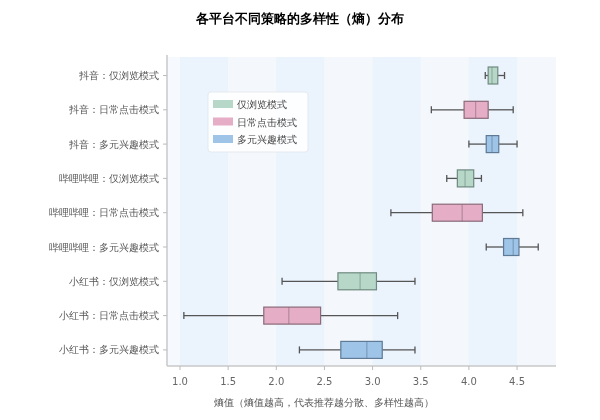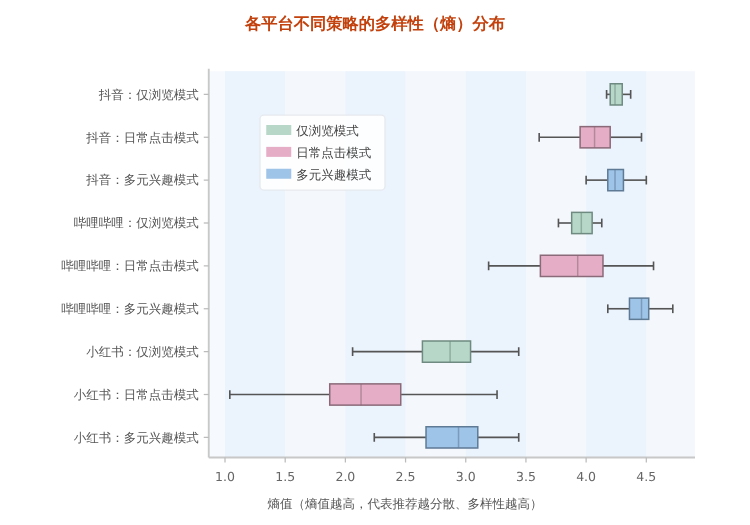--- a/index.html
+++ b/index.html
@@ -1,19 +1,19 @@
 <!DOCTYPE html>
 <html><head>
 <meta charset="utf-8">
 <style>
   html, body { margin: 0; padding: 0; background: #ffffff; }
   body { width: 600px; height: 420px; position: relative; overflow: hidden;
          font-family: "DejaVu Sans", "Liberation Sans", sans-serif; color: #555; }
   .title { position: absolute; left: 0; width: 600px; top: 10px; text-align: center;
-           font-size: 13px; font-weight: bold; color: #c2410c; }
+           font-size: 13px; font-weight: bold; color: #000000; }
   svg { position: absolute; left: 0; top: 0; }
   .ylab { font-size: 10px; fill: #555; }
   .xtick { font-size: 10px; fill: #666; }
   .xlabel { font-size: 10px; fill: #555; }
   .legtxt { font-size: 10px; fill: #444; }
 </style>
 </head>
 <body>
 
 <div class="title">各平台不同策略的多样性（熵）分布</div>

